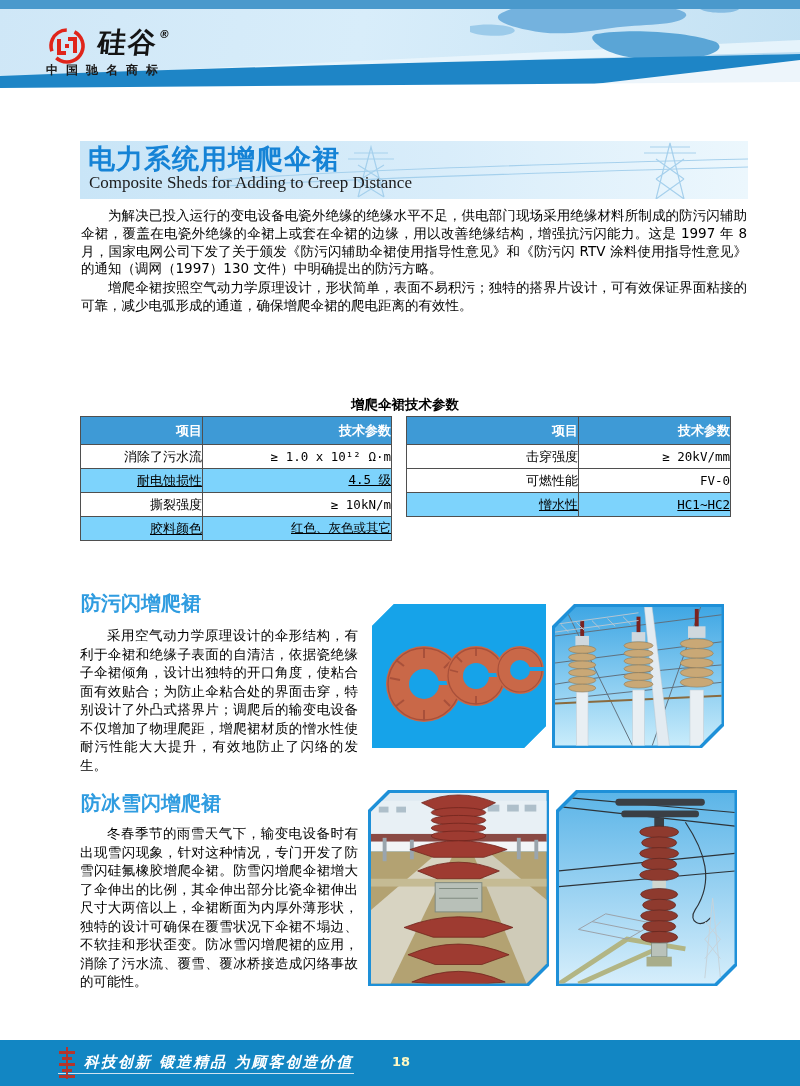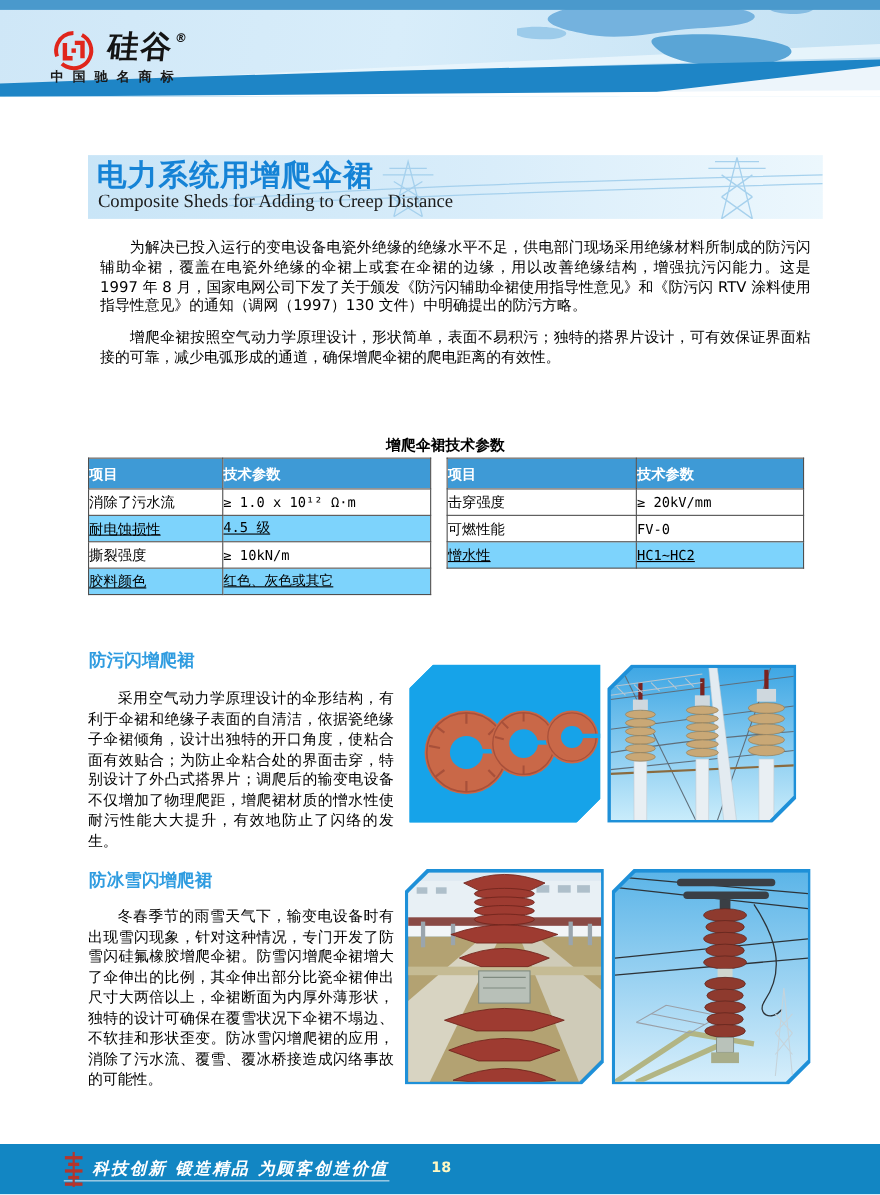--- a/index.html
+++ b/index.html
@@ -23,39 +23,39 @@
   .banner{position:absolute;left:80px;top:141px;width:668px;height:58px;
           background:linear-gradient(90deg,#c9e5f7 0%,#d9edfa 55%,#ecf7fd 100%);overflow:hidden;}
   .banner-towers{position:absolute;right:0;top:0;}
   .banner-zh{position:absolute;left:8px;top:0px;margin:0;font-size:27px;font-weight:bold;
              color:#1583d6;letter-spacing:1px;}
   .banner-en{position:absolute;left:9px;top:32px;font-family:"Liberation Serif","DejaVu Serif",serif;
              font-size:17px;color:#1c1c1c;}
 
   
   .intro{position:absolute;left:80px;top:206px;width:668px;}
-  .intro p{margin:11px;font-size:13.5px;line-height:17.8px;text-align:justify;text-indent:2em;}
+  .intro p{margin:1px;font-size:13.5px;line-height:17.8px;text-align:justify;text-indent:2em;}
 
   
   .tbl-title{position:absolute;left:0;top:396px;width:810px;text-align:center;
              font-size:13.5px;font-weight:bold;}
   table.spec{position:absolute;top:416px;border-collapse:collapse;table-layout:fixed;
              font-size:13px;}
   table.spec.left{left:80px;width:311px;}
   table.spec.right{left:406px;width:324px;}
-  table.spec th,table.spec td{border:1px solid #4f4f4f;text-align:left;vertical-align:middle;
+  table.spec th,table.spec td{border:1px solid #4f4f4f;text-align:right;vertical-align:middle;
              padding:0;height:23px;overflow:hidden;white-space:nowrap;margin-left:43px;}
   table.spec th{height:27px;background:#3e9ad6;color:#ffffff;font-weight:bold;}
   table.spec tr.alt td{background:#7dd3fc;text-decoration:underline;}
   table.spec .c-value{font-family:"DejaVu Sans Mono","Liberation Mono",monospace;font-size:12.5px;}
   table.spec.left col.c1{width:122px;} table.spec.left col.c2{width:189px;}
   table.spec.right col.c1{width:172px;} table.spec.right col.c2{width:152px;}
 
   
-  .sec-h{position:absolute;left:81px;margin:0;font-size:16px;font-weight:bold;color:#2f9ce0;}
+  .sec-h{position:absolute;left:81px;margin:0;font-size:20px;font-weight:bold;color:#2f9ce0;}
   .sec-h.s1{top:590px;} .sec-h.s2{top:790px;}
   .sec-p{position:absolute;left:80px;width:278px;margin:0;font-size:13.5px;line-height:18.5px;
          text-align:justify;text-indent:2em;}
   .sec-p.s1{top:626px;} .sec-p.s2{top:824px;}
 
   
   .fig{position:absolute;}
   .fig .frame{position:absolute;left:0;top:0;right:0;bottom:0;background:#1e90d8;}
   .fig .inner{position:absolute;left:2.5px;top:2.5px;right:2.5px;bottom:2.5px;overflow:hidden;}
   .cut22{clip-path:polygon(22px 0,100% 0,100% calc(100% - 22px),calc(100% - 22px) 100%,0 100%,0 22px);}

